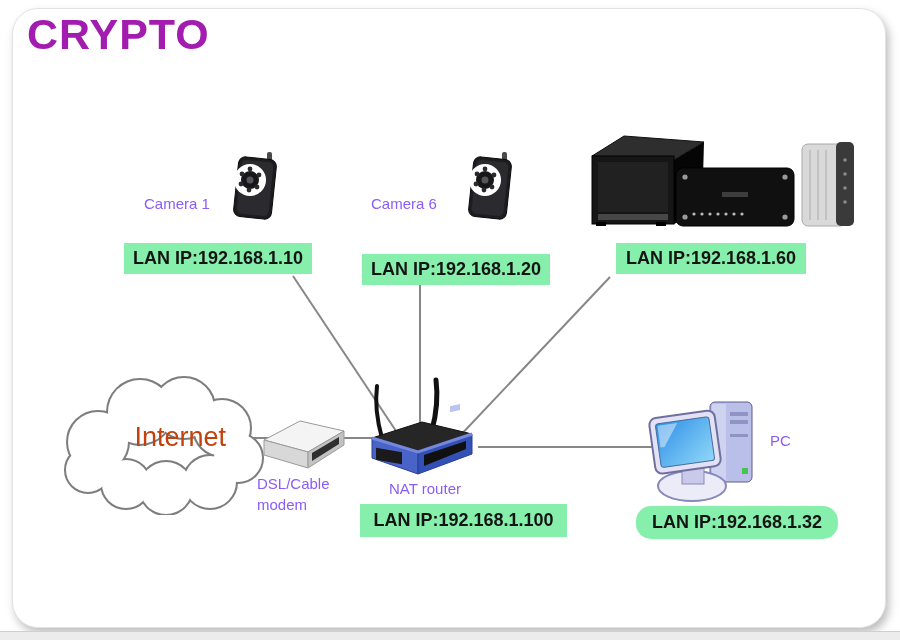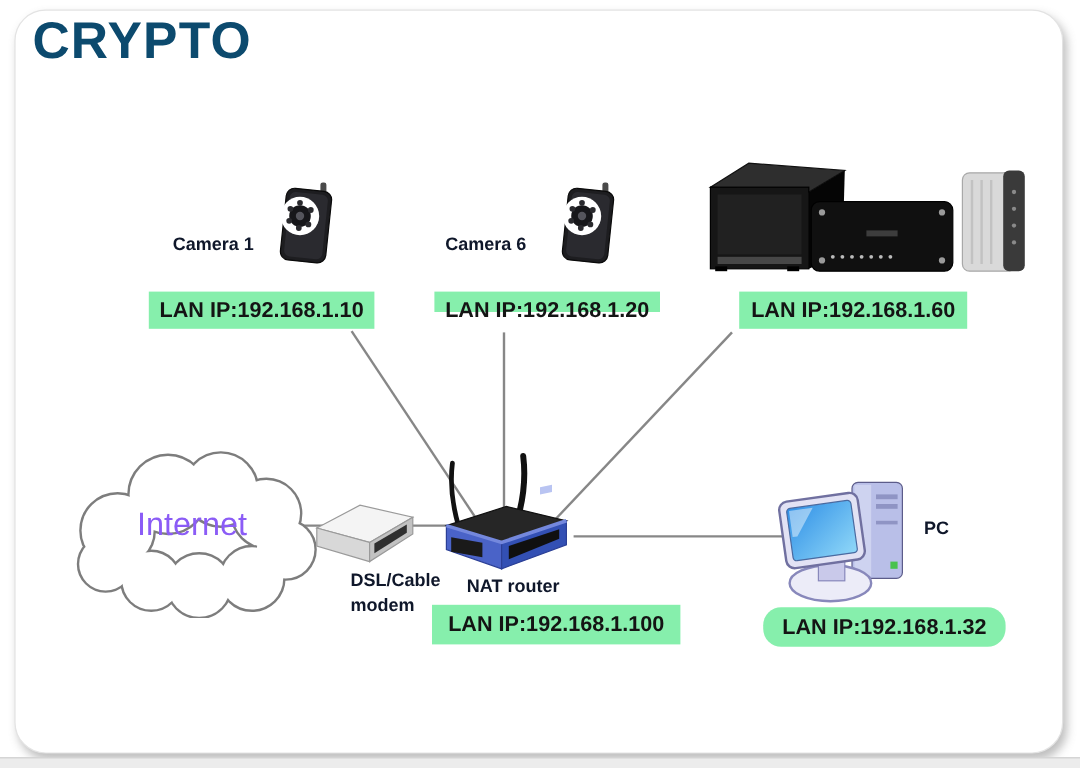--- a/index.html
+++ b/index.html
@@ -13,38 +13,38 @@
     background:#ffffff;border:1px solid #e3e3e3;border-radius:26px;
     box-shadow:3px 5px 8px rgba(110,110,110,0.45);
     z-index:0;
   }
   .bottom-strip{
     position:absolute;left:0;bottom:0;width:900px;height:8px;
     background:#ececec;border-top:1px solid #cfcfcf;z-index:3;
   }
   .logo{
     position:absolute;left:27px;top:10px;z-index:2;
-    font-size:43px;font-weight:900;letter-spacing:1px;color:#0c4a6e;
+    font-size:43px;font-weight:900;letter-spacing:1px;color:#a21caf;
   }
   .lines-layer{position:absolute;left:0;top:0;z-index:1;}
   .node{position:absolute;z-index:2;}
   .dev-label{
     position:absolute;z-index:2;
-    font-size:15px;font-weight:bold;color:#0f172a;white-space:nowrap;
+    font-size:15px;font-weight:normal;color:#8b5cf6;white-space:nowrap;
   }
   .ip-box{
     position:absolute;z-index:2;
     background:#86efac;color:#141414;
     font-size:18px;font-weight:bold;text-align:center;white-space:nowrap;
   }
   .internet-label{
-    position:absolute;z-index:2;width:132px;text-align:center;
-    font-size:27px;color:#8b5cf6;
-  }
-  .modem-label{line-height:21px;margin-left:35px;}
+    position:absolute;z-index:2;width:132px;text-align:right;
+    font-size:27px;color:#c2410c;
+  }
+  .modem-label{line-height:21px;}
 </style>
 </head>
 <body>
 
 <div class="card"></div>
 
 <div class="logo">CRYPTO</div>
 
 <svg class="lines-layer" width="900" height="640">
   <g stroke="#878787" stroke-width="2" fill="none">
@@ -89,21 +89,21 @@
     <circle cx="33" cy="25" r="2.4" fill="#2a2a2e"></circle>
     <circle cx="31" cy="37" r="2.4" fill="#2a2a2e"></circle>
     <circle cx="23" cy="40" r="2.4" fill="#2a2a2e"></circle>
     <circle cx="15" cy="34" r="2.4" fill="#2a2a2e"></circle>
     <circle cx="16" cy="24" r="2.4" fill="#2a2a2e"></circle>
     <circle cx="24" cy="19" r="2.4" fill="#2a2a2e"></circle>
     <circle cx="24" cy="30" r="3.5" fill="#55555c"></circle>
   </svg>
 </div>
 <div class="dev-label" style="left:371px;top:195px;">Camera 6</div>
-<div class="ip-box" style="left:362px;top:243px;width:188px;height:17px;line-height:31px;">LAN IP:192.168.1.20</div>
+<div class="ip-box" style="left:362px;top:254px;width:188px;height:31px;line-height:31px;">LAN IP:192.168.1.20</div>
 
 <div class="node" style="left:588px;top:126px;">
   <svg width="268" height="102" viewBox="0 0 268 102">
 
     <polygon points="4,30 36,10 116,16 86,34" fill="#2e2e2e" stroke="#111"></polygon>
     <polygon points="86,34 116,16 114,86 86,98" fill="#050505"></polygon>
     <rect x="4" y="30" width="82" height="68" fill="#161616" stroke="#000"></rect>
     <rect x="10" y="36" width="70" height="50" fill="#212121"></rect>
     <rect x="10" y="88" width="70" height="6" fill="#474747"></rect>
     <rect x="8" y="96" width="10" height="4" fill="#000"></rect>

